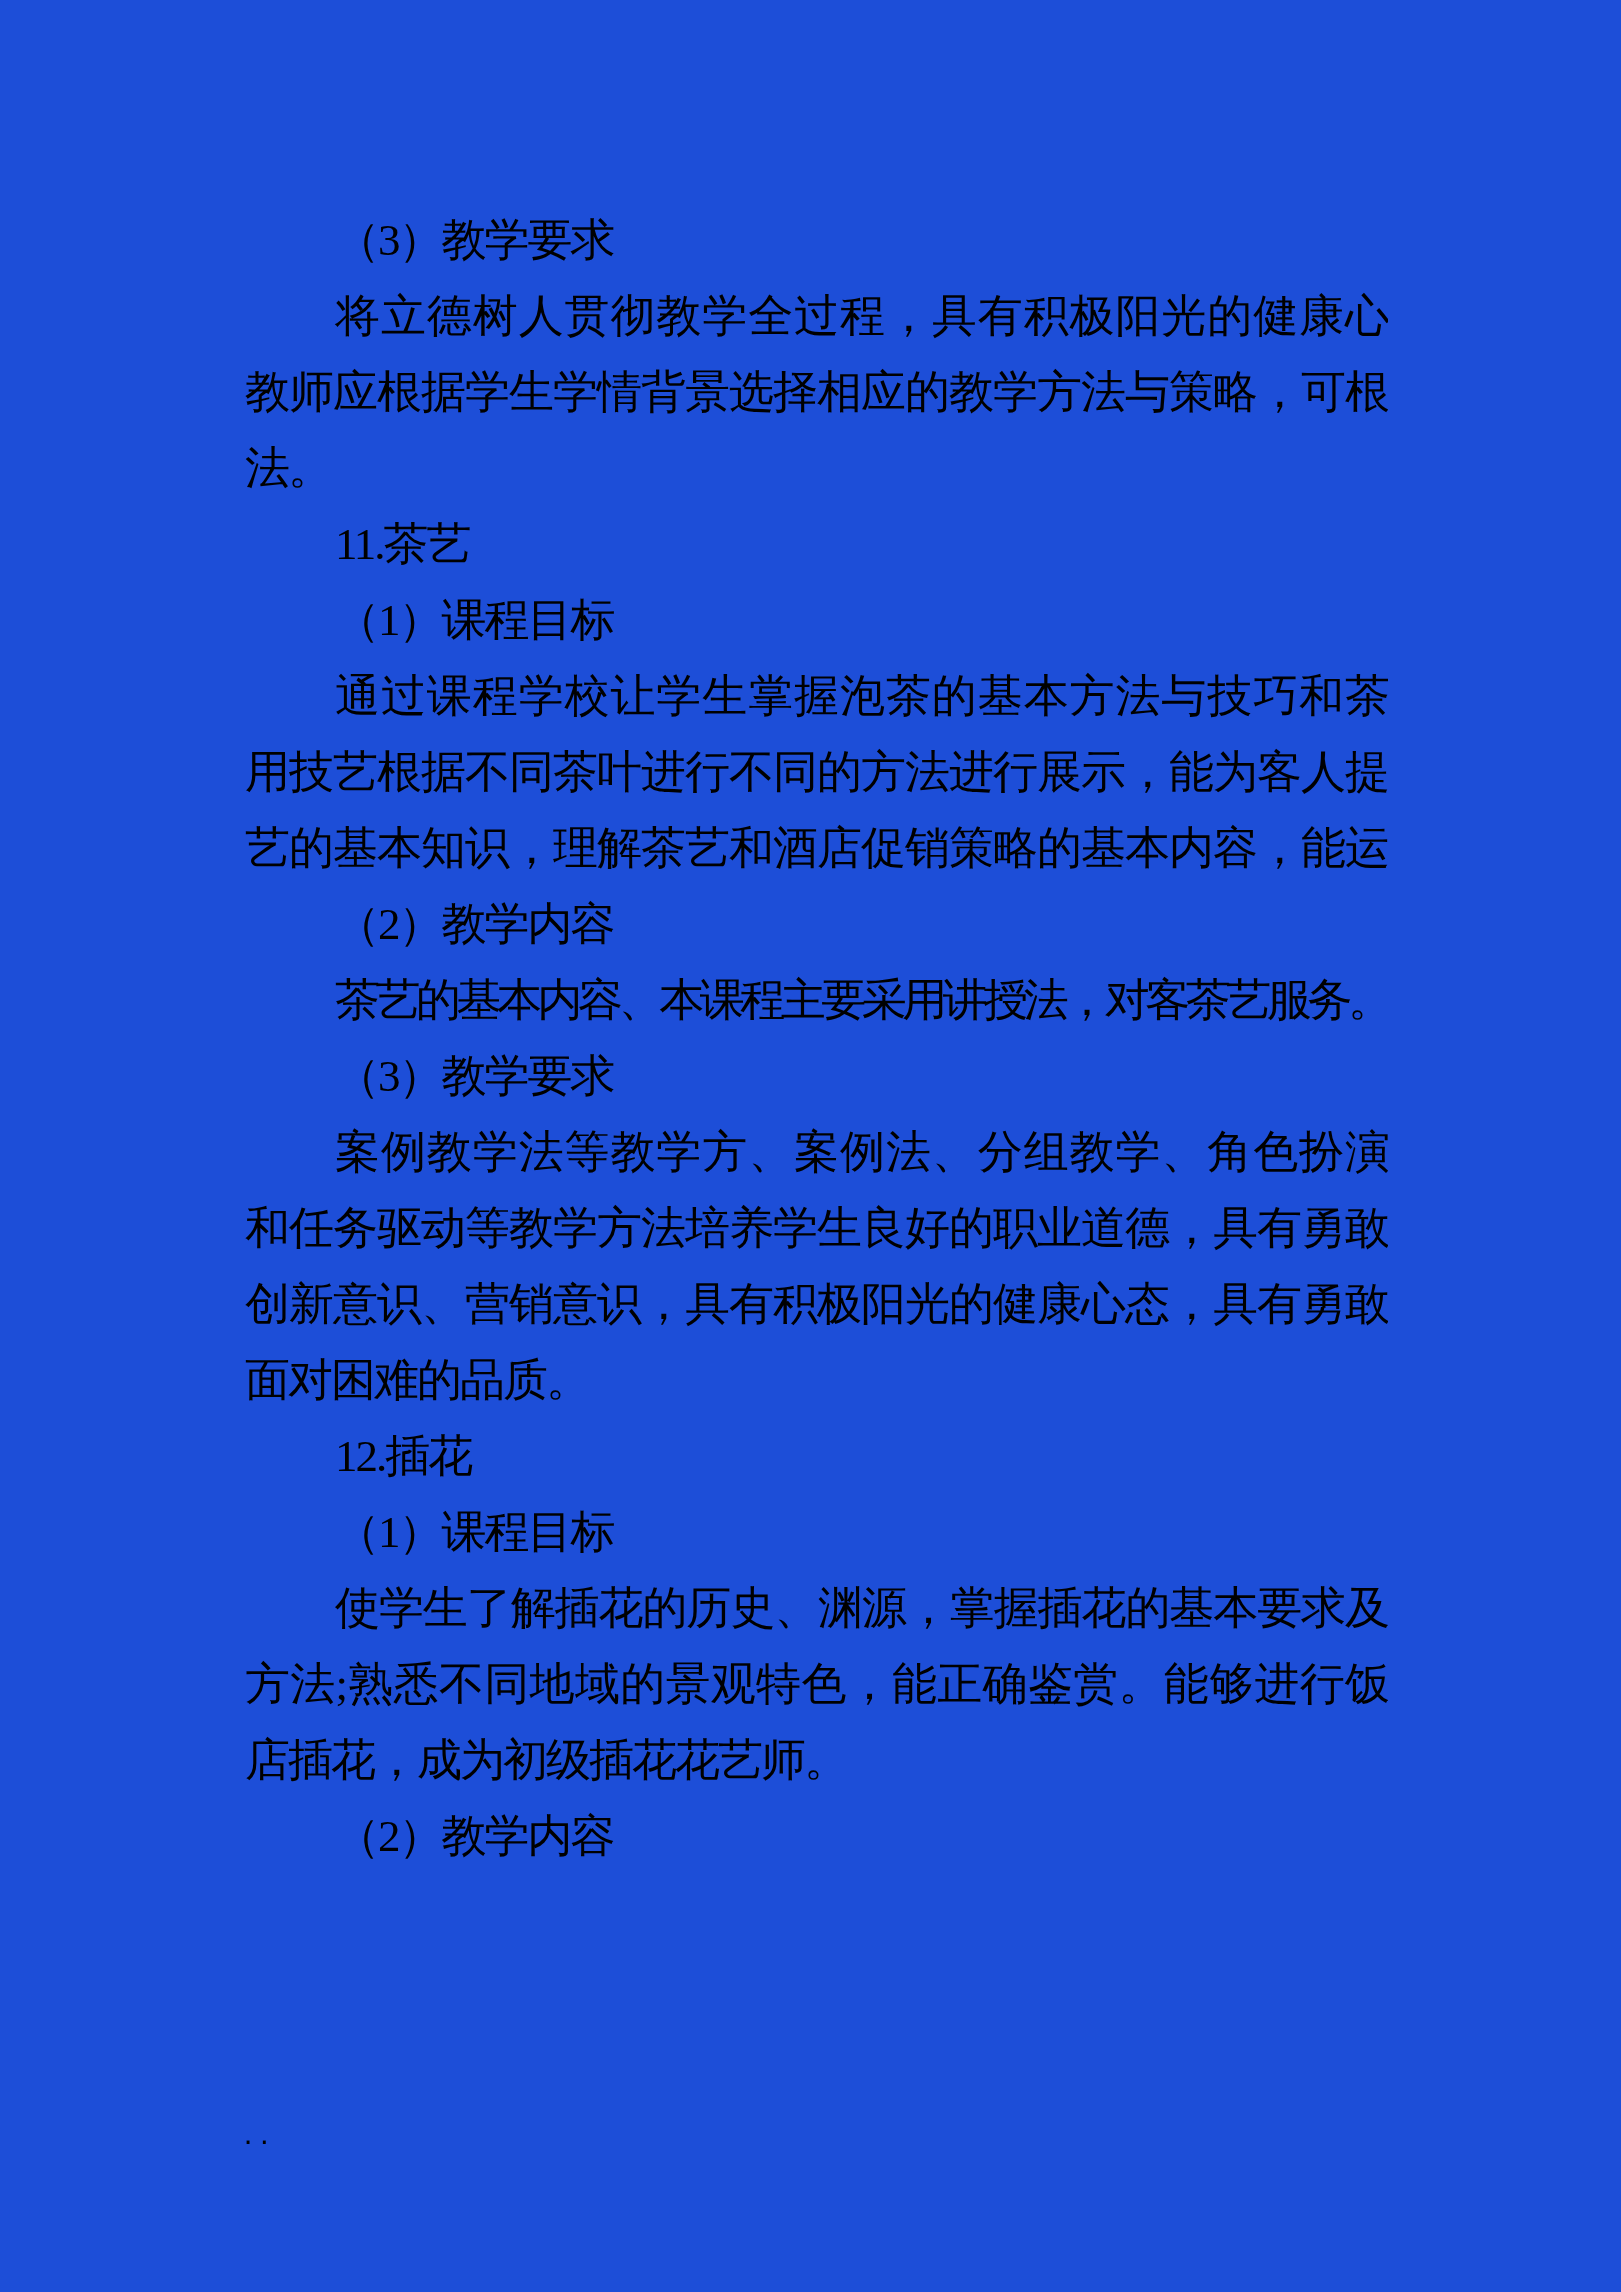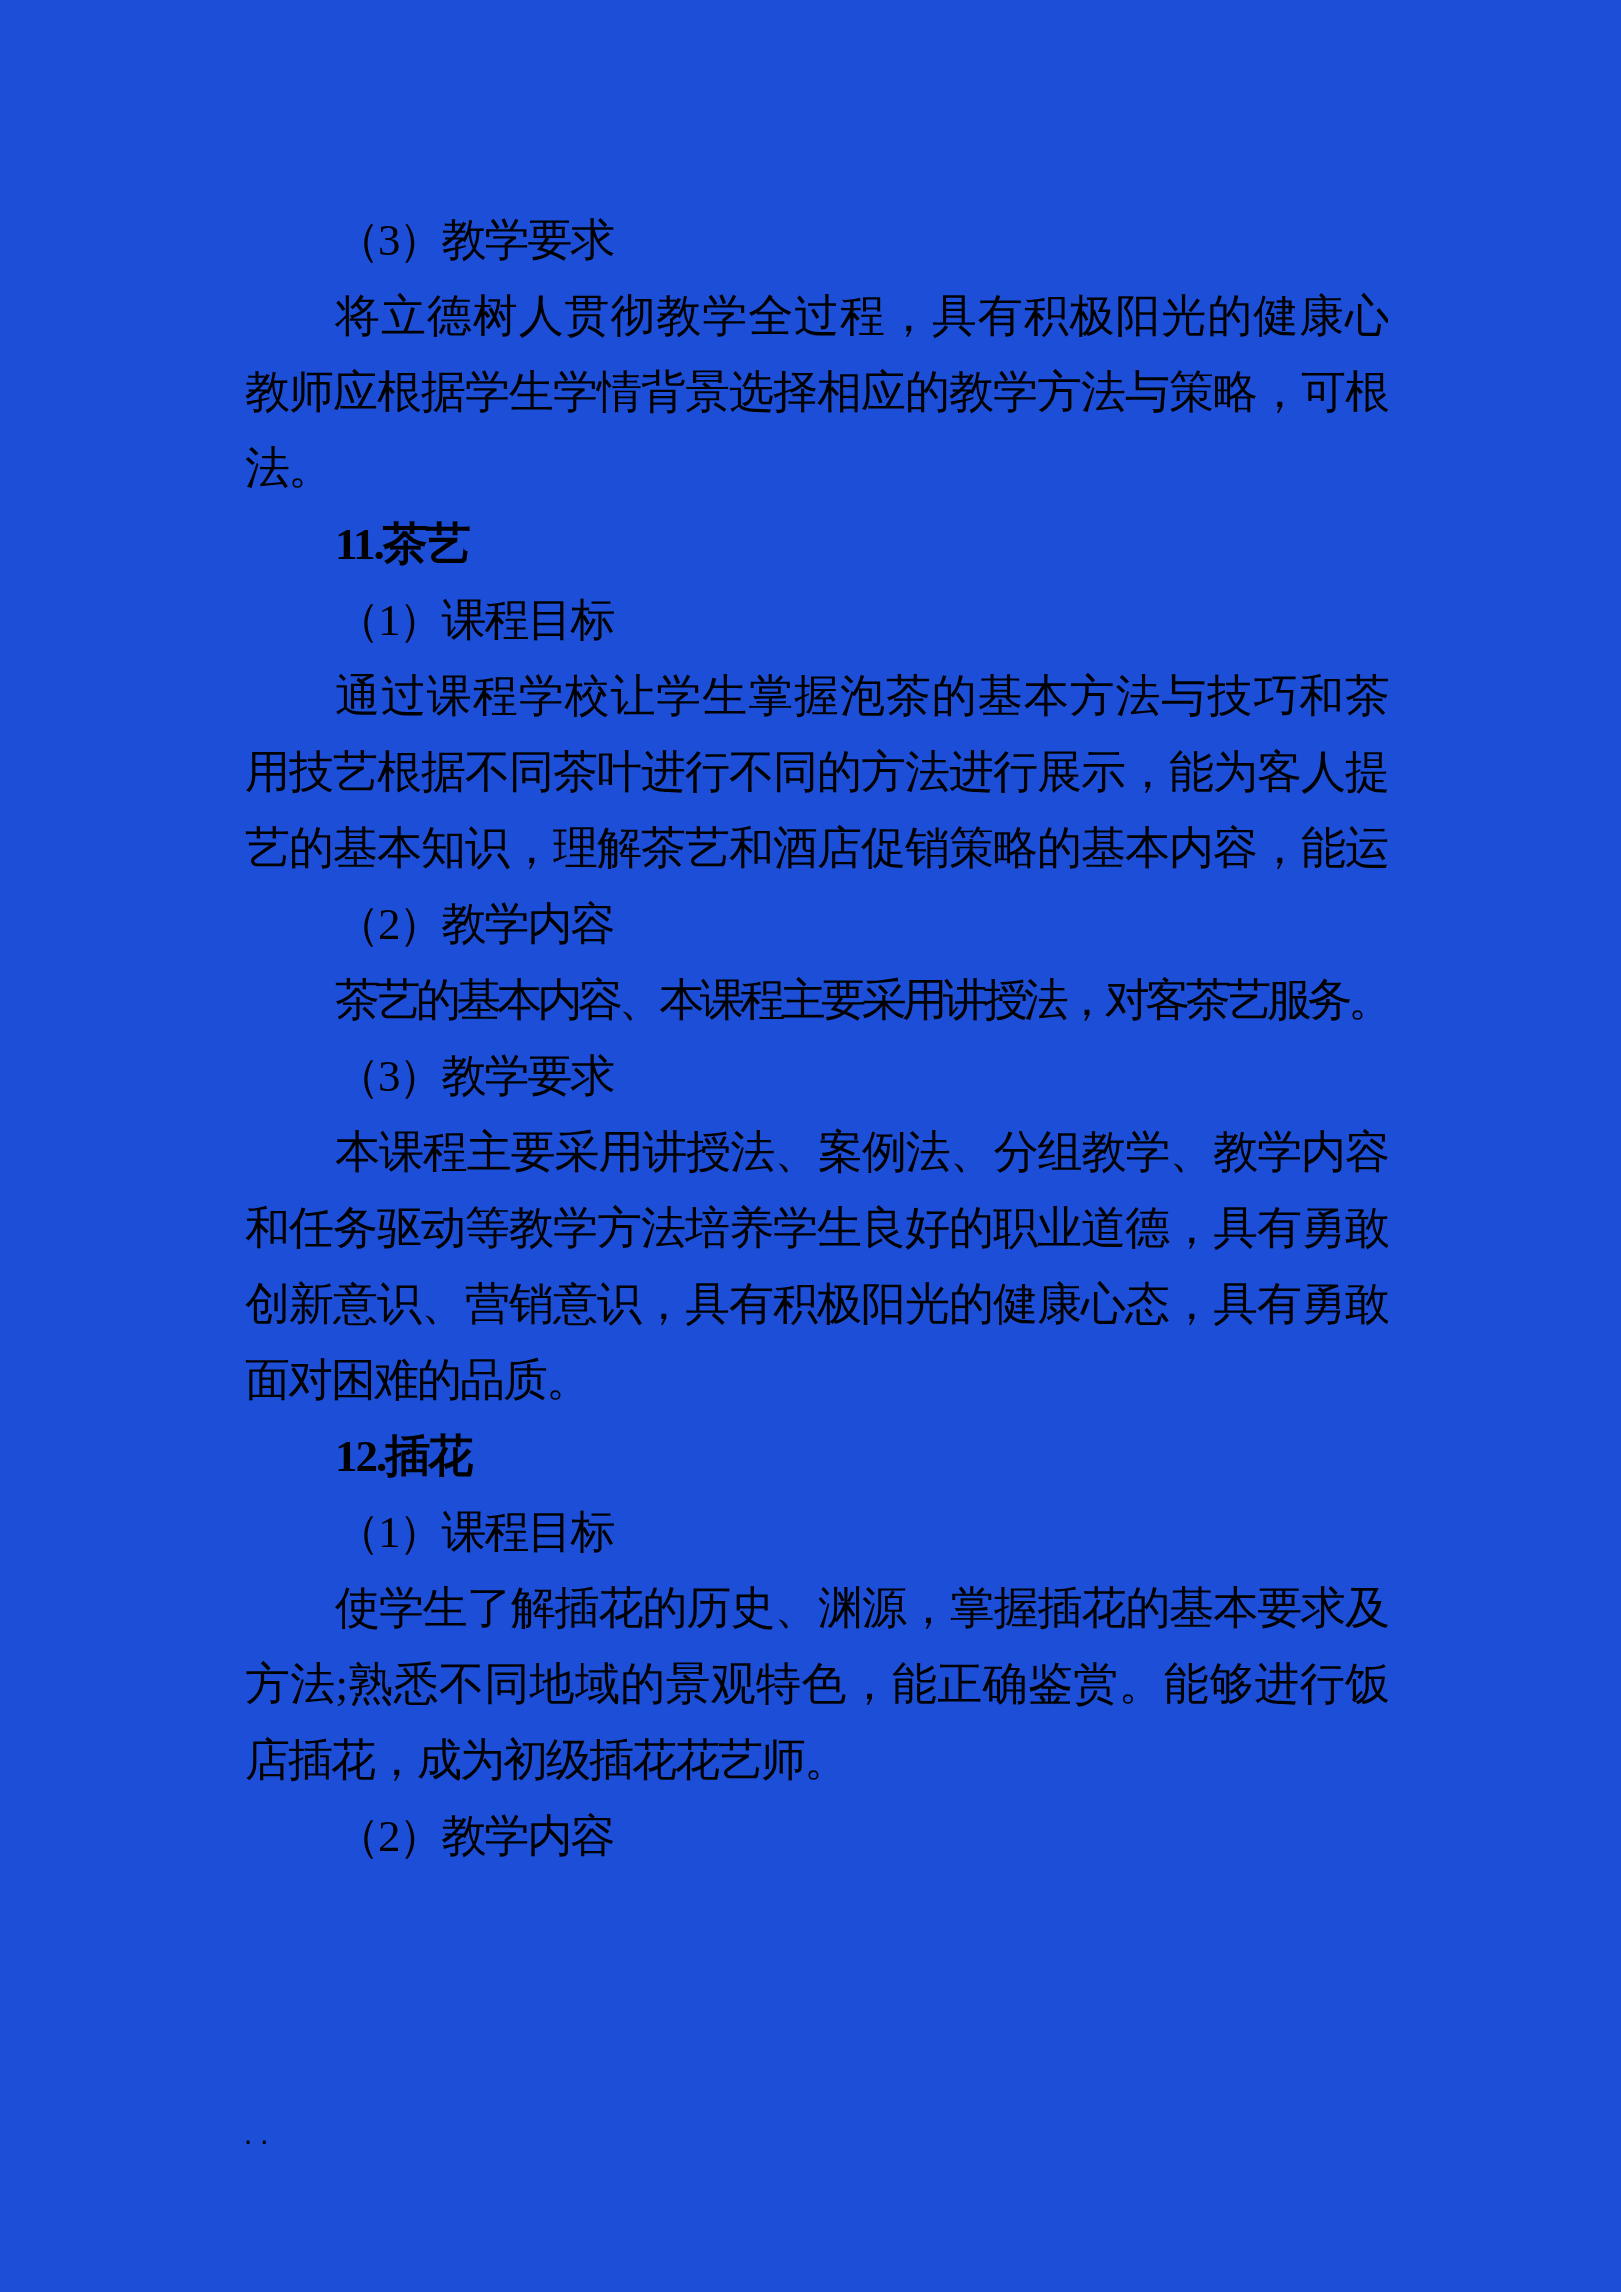--- a/index.html
+++ b/index.html
@@ -33,21 +33,21 @@
   .line.fill {
     white-space: normal;
     text-align: justify;
     text-align-last: justify;
     overflow: hidden;
   }
   .line.indent {
     padding-left: 90px;
   }
   .line.bold {
-    font-weight: 700;
+    font-weight: 400;
   }
   .line.compact {
     letter-spacing: -4.9px;
   }
   .footer-mark {
     position: absolute;
     left: 241px;
     top: 2125px;
     font-family: "DejaVu Sans Mono", monospace;
     font-size: 23.5px;
@@ -66,21 +66,21 @@
       <div class="line fill">教师应根据学生学情背景选择相应的教学方法与策略，可根</div>
       <div class="line">法。</div>
       <div class="line indent bold">11.茶艺</div>
       <div class="line indent">（1）课程目标</div>
       <div class="line indent fill">通过课程学校让学生掌握泡茶的基本方法与技巧和茶</div>
       <div class="line fill">用技艺根据不同茶叶进行不同的方法进行展示，能为客人提</div>
       <div class="line fill">艺的基本知识，理解茶艺和酒店促销策略的基本内容，能运</div>
       <div class="line indent">（2）教学内容</div>
       <div class="line indent fill compact">茶艺的基本内容、本课程主要采用讲授法，对客茶艺服务。</div>
       <div class="line indent">（3）教学要求</div>
-      <div class="line indent fill">本课程主要采用讲授法、案例法、分组教学、教学内容</div>
+      <div class="line indent fill">案例教学法等教学方、案例法、分组教学、角色扮演</div>
       <div class="line fill">和任务驱动等教学方法培养学生良好的职业道德，具有勇敢</div>
       <div class="line fill">创新意识、营销意识，具有积极阳光的健康心态，具有勇敢</div>
       <div class="line">面对困难的品质。</div>
       <div class="line indent bold">12.插花</div>
       <div class="line indent">（1）课程目标</div>
       <div class="line indent fill">使学生了解插花的历史、渊源，掌握插花的基本要求及</div>
       <div class="line fill">方法;熟悉不同地域的景观特色，能正确鉴赏。能够进行饭</div>
       <div class="line">店插花，成为初级插花花艺师。</div>
       <div class="line indent">（2）教学内容</div>
     </div>

